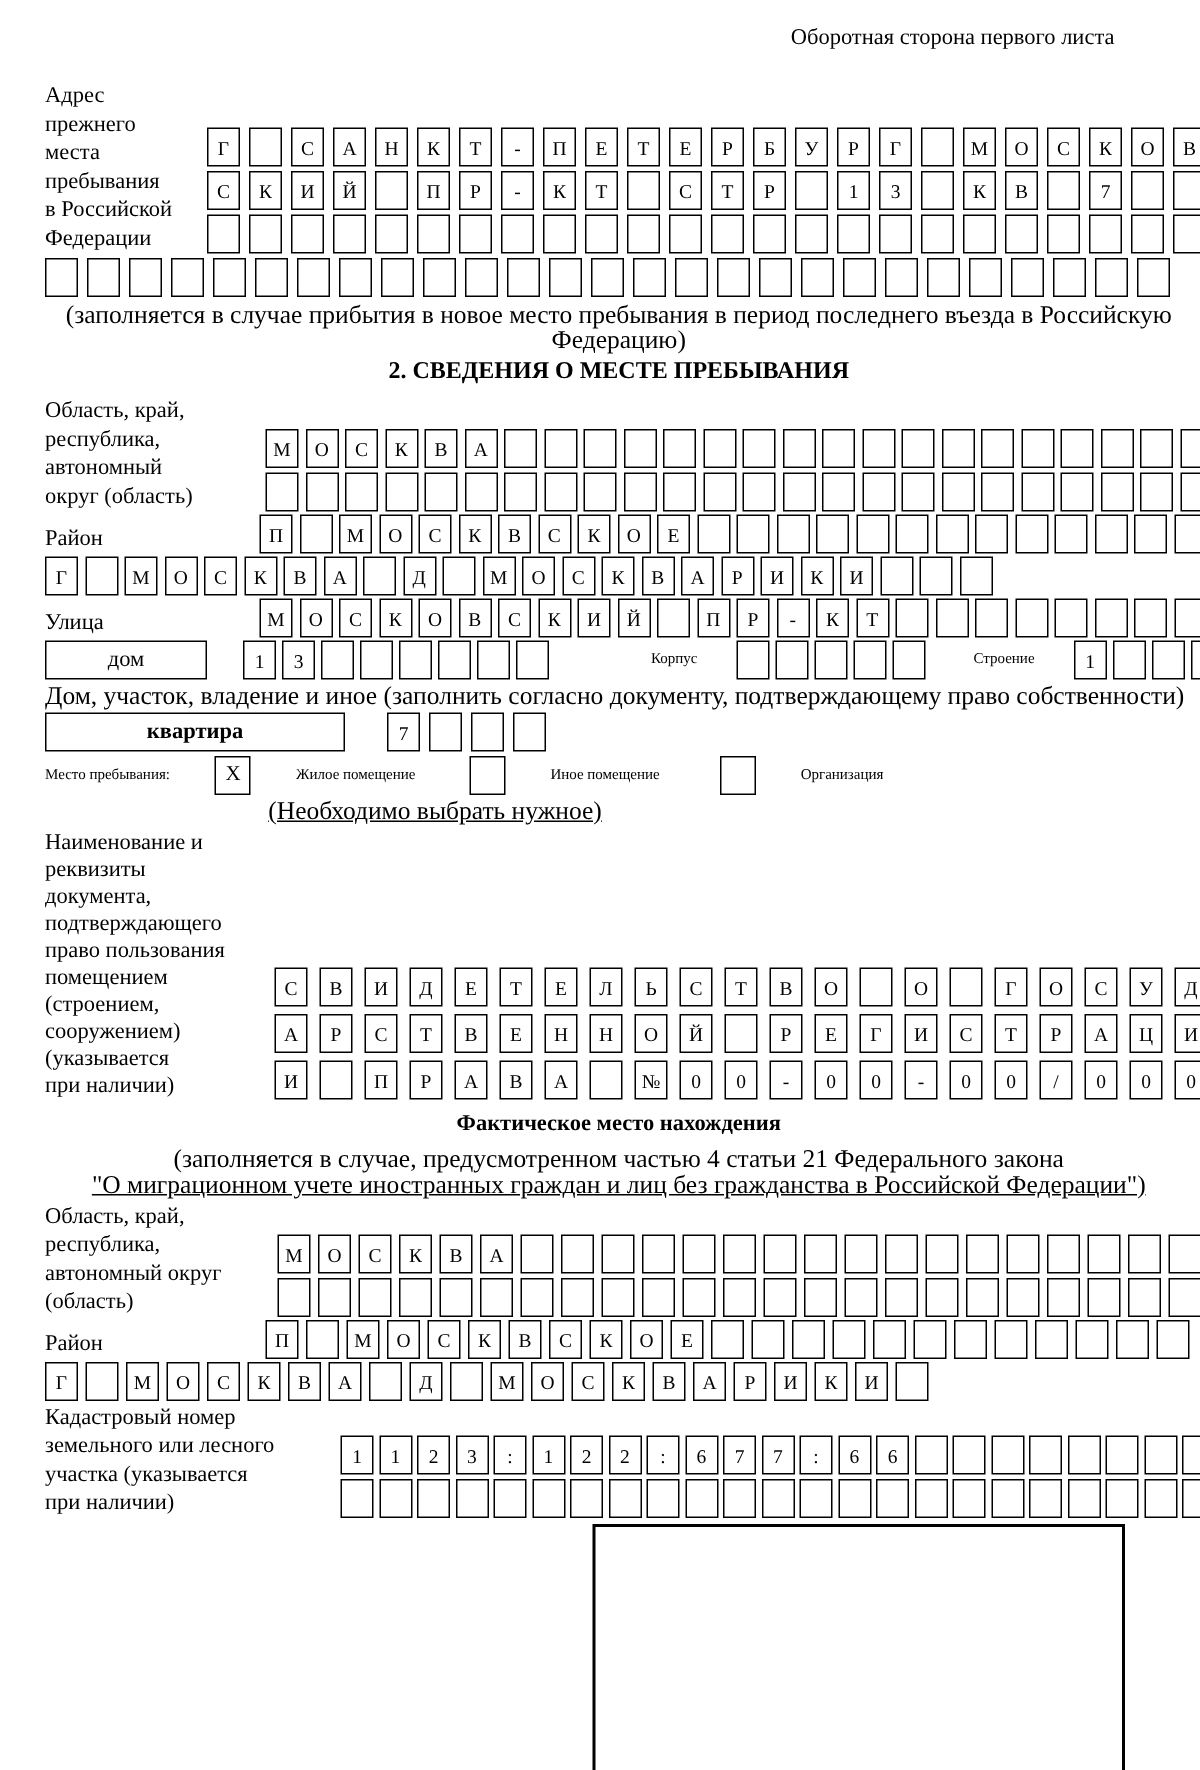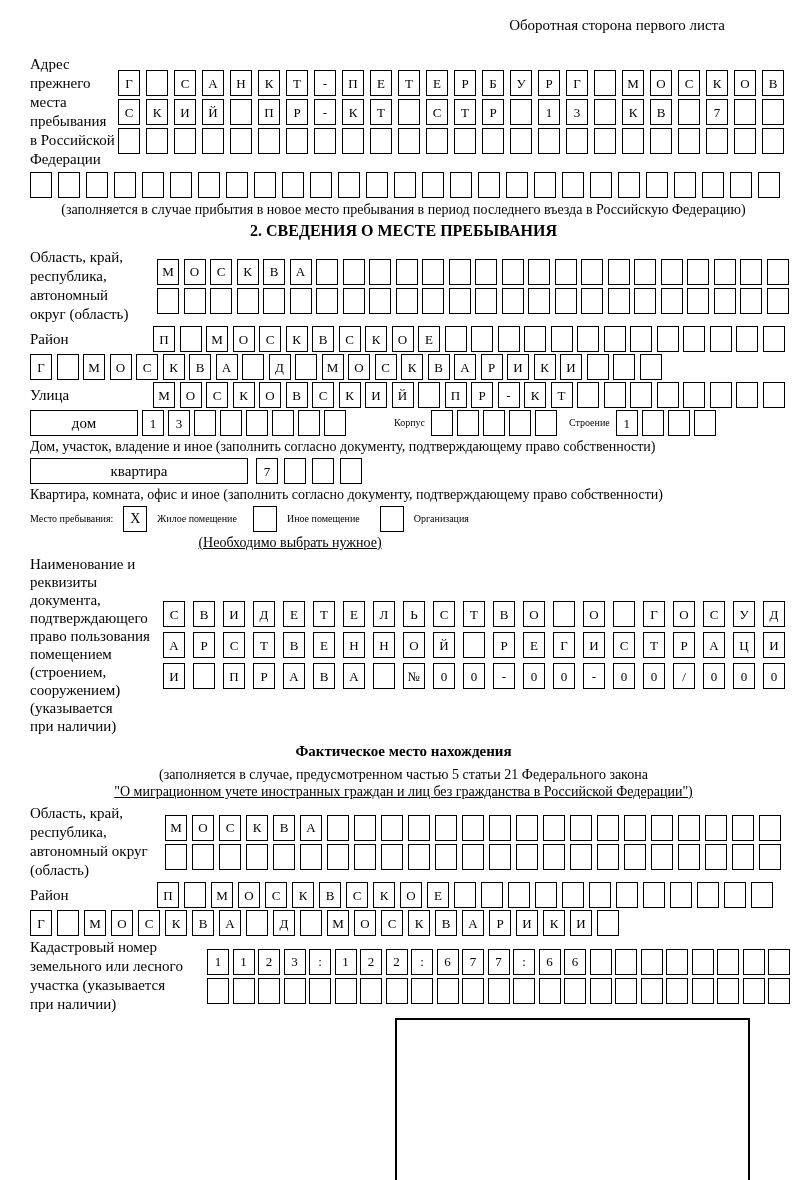--- a/index.html
+++ b/index.html
@@ -1,31 +1,31 @@
 <!DOCTYPE html>
 <html><head>
 <meta charset="utf-8">
 <style>
   html,body{margin:0;padding:0;background:#fff;}
   body{width:800px;height:1180px;overflow:hidden;color:#000;
        font-family:"Liberation Serif","DejaVu Serif",serif;}
-  .page{box-sizing:border-box;width:800px;height:1180px;padding:16px 23px 0 30px;}
+  .page{box-sizing:border-box;width:800px;height:1180px;padding:16px 5px 0 30px;}
   .header{text-align:right;padding-right:52px;font-size:15px;line-height:19px;}
-  .field{display:flex;align-items:center;margin-bottom:2px;}
+  .field{display:flex;align-items:flex-end;margin-bottom:2px;gap:20px;}
   .flabel{font-size:15px;line-height:19px;white-space:pre-line;flex-shrink:0;}
   .rows{display:flex;flex-direction:column;gap:3px;}
   .cellrow{display:flex;}
   .cell{display:inline-flex;align-items:center;justify-content:center;
         width:22px;height:26px;border:1.5px solid #000;box-sizing:border-box;
         font-size:13px;line-height:1;flex-shrink:0;}
   .g6{gap:6px;} .g45{gap:4.5px;} .g5{gap:5px;} .g8{gap:8px;} .g35{gap:3.5px;} .g4{gap:4px;}
   .widebox{height:26px;border:1.5px solid #000;box-sizing:border-box;display:flex;
            align-items:center;justify-content:center;font-size:15px;flex-shrink:0;}
   .inlabel{font-size:10px;line-height:26px;flex-shrink:0;}
-  .note{font-size:14px;line-height:17px;}
+  .note{font-size:17px;line-height:17px;}
   .center{text-align:center;}
   .title{font-size:16px;font-weight:bold;text-align:center;margin:4px 0 8px 0;}
   .subtitle{font-size:15px;font-weight:bold;text-align:center;margin:8px 0 6px 0;}
   .cb{width:24px;height:26px;border:1.5px solid #000;box-sizing:border-box;
       display:inline-flex;align-items:center;justify-content:center;font-size:14px;flex-shrink:0;}
   .mt3{margin-top:3px;} .mb4{margin-bottom:4px;text-decoration:underline;}
   .stamp{width:355px;height:170px;border:2px solid #000;margin-left:365px;margin-top:4px;box-sizing:border-box;}
   .w88{width:88px;} .w127{width:127px;} .w123{width:123px;} .w147{width:147px;}
   .w133{width:133px;} .w135{width:135px;} .w175{width:175px;} .w177{width:177px;}
   .ml48{margin-left:48px;} .ml12{margin-left:12px;}
@@ -332,29 +332,28 @@
     <div class="cellrow g4">
         <span class="cell">1</span>
         <span class="cell">&nbsp;</span>
         <span class="cell">&nbsp;</span>
         <span class="cell">&nbsp;</span>
       </div>
   </div>
   <div class="note">Дом, участок, владение и иное (заполнить согласно документу, подтверждающему право собственности)</div>
 
   <div class="field mt3">
-    <div class="widebox" style="width:218px;margin-right:8px;">квартира</div>
+    <div class="widebox" style="width:200px;margin-right:8px;font-weight:bold;">квартира</div>
     <div class="cellrow g6">
         <span class="cell">7</span>
         <span class="cell">&nbsp;</span>
         <span class="cell">&nbsp;</span>
         <span class="cell">&nbsp;</span>
       </div>
   </div>
-  <div class="note">Квартира, комната, офис и иное (заполнить согласно документу, подтверждающему право собственности)</div>
 
   <div class="field mt3">
     <div class="inlabel" style="margin-right:10px;">Место пребывания:</div>
     <div class="cb">X</div>
     <div class="inlabel ml10">Жилое помещение</div>
     <div class="cb ml16"></div>
     <div class="inlabel ml10">Иное помещение</div>
     <div class="cb ml20"></div>
     <div class="inlabel ml10">Организация</div>
   </div>
@@ -434,21 +433,21 @@
           <span class="cell">0</span>
           <span class="cell">/</span>
           <span class="cell">0</span>
           <span class="cell">0</span>
           <span class="cell">0</span>
         </div>
     </div>
   </div>
 
   <div class="subtitle">Фактическое место нахождения</div>
-  <div class="note center">(заполняется в случае, предусмотренном частью 5 статьи 21 Федерального закона</div>
+  <div class="note center">(заполняется в случае, предусмотренном частью 4 статьи 21 Федерального закона</div>
   <div class="note center mb4">"О миграционном учете иностранных граждан и лиц без гражданства в Российской Федерации")</div>
 
   <div class="field">
     <div class="flabel w135">Область, край,
 республика,
 автономный округ
 (область)</div>
     <div class="rows">
       <div class="cellrow g5">
           <span class="cell">М</span>

